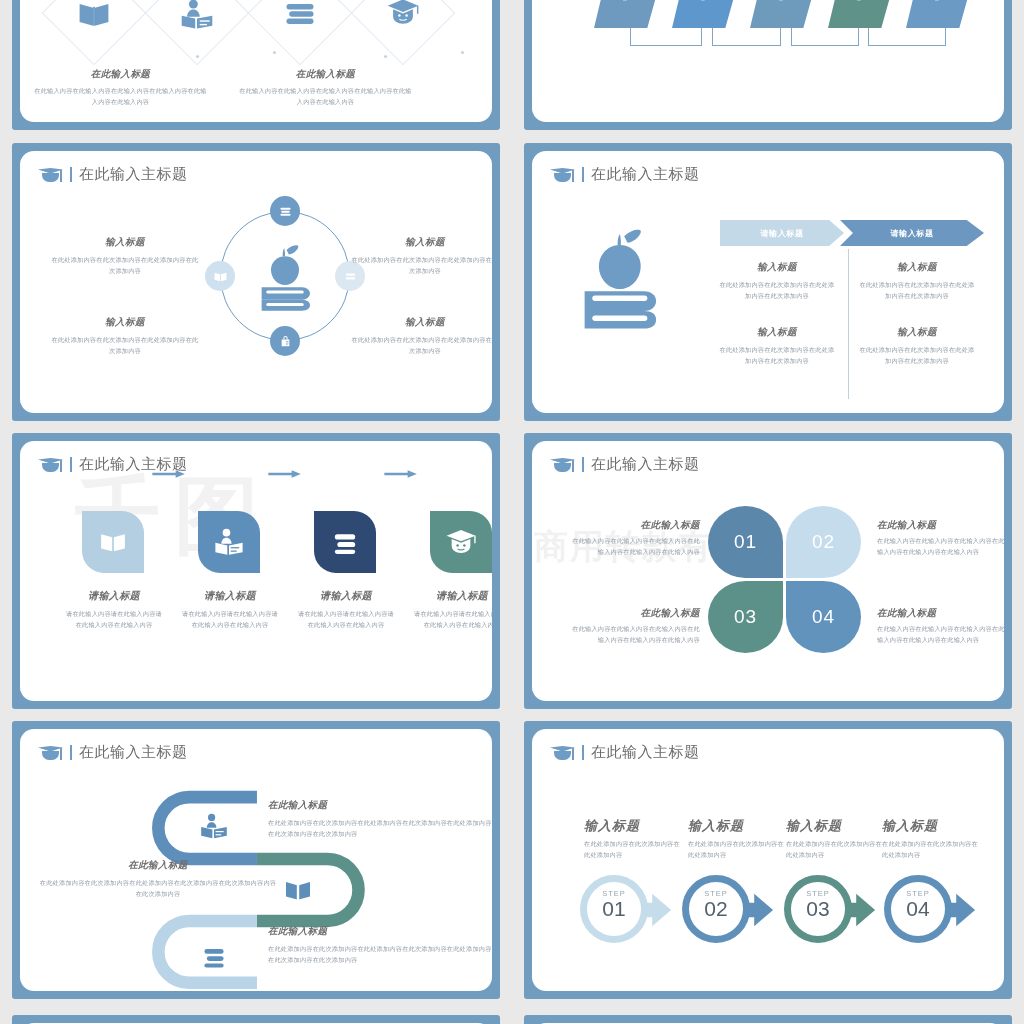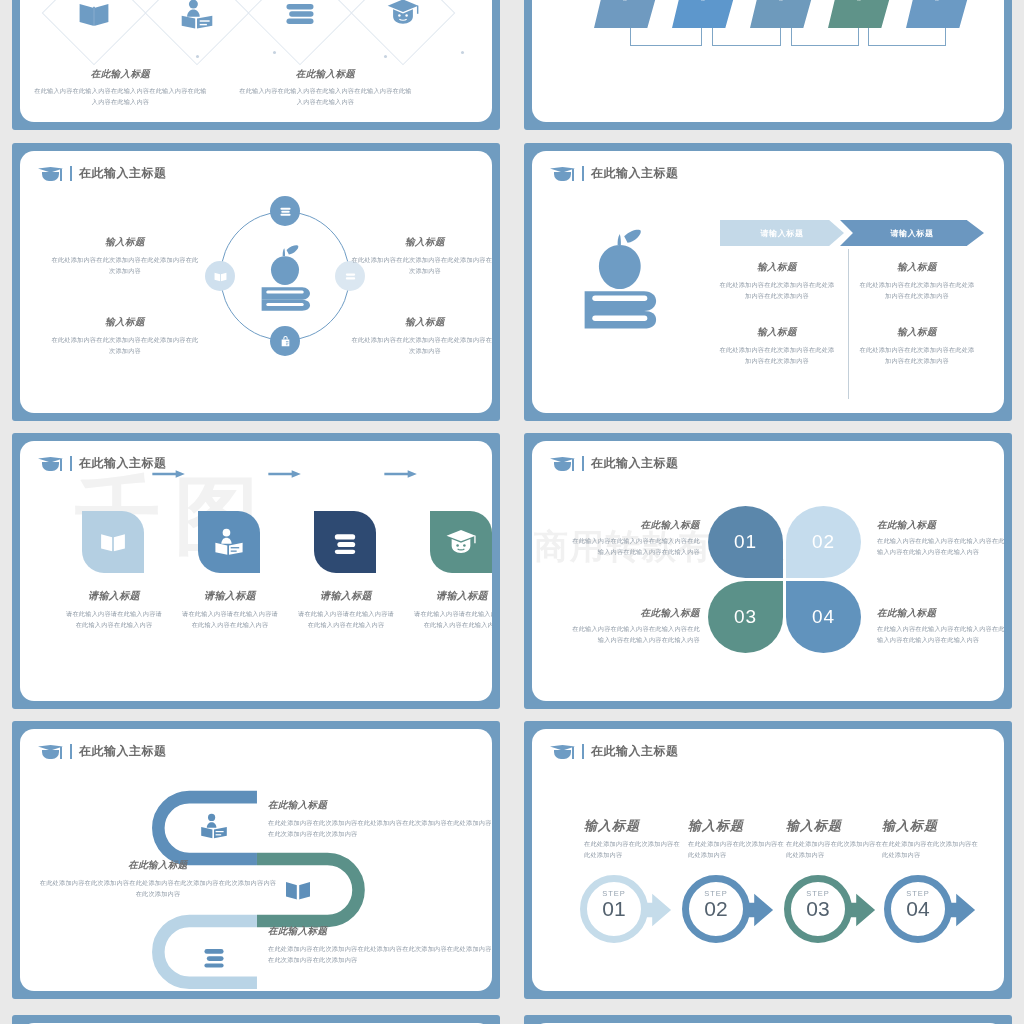--- a/index.html
+++ b/index.html
@@ -44,21 +44,21 @@
     background:#6e9cc4;
     clip-path: polygon(0% 18%, 50% 0%, 100% 18%, 50% 60%);
   }
   .cap-icon .base {
     position:absolute; left:4px; top:7px; width:17px; height:9px;
     background:#6e9cc4;
     border-radius:0 0 7px 7px;
   }
   .cap-icon .tass { position:absolute; right:1px; top:4px; width:2px; height:12px; background:#6e9cc4; }
   .head-bar { width:2px; height:15px; background:#6e9cc4; }
-  .s-title { font-size:12px; color:#6b6b6b; letter-spacing:.5px; white-space:nowrap;font-weight:bold; }
+  .s-title { font-size:15px; color:#6b6b6b; letter-spacing:.5px; white-space:nowrap; }
 
   .cn { font-family:"DejaVu Sans","Liberation Sans",sans-serif; }
 
   
   .h-t { font-size:9.5px; color:#6f6f6f; font-weight:bold; letter-spacing:.4px;font-style:italic; }
   .b-t { font-size:6.2px; color:#8f9aa6; line-height:1.75; letter-spacing:.2px; }
 
   
   .circ-wrap { position:absolute; left:0; top:0; width:100%; height:100%; }
   .ring {

